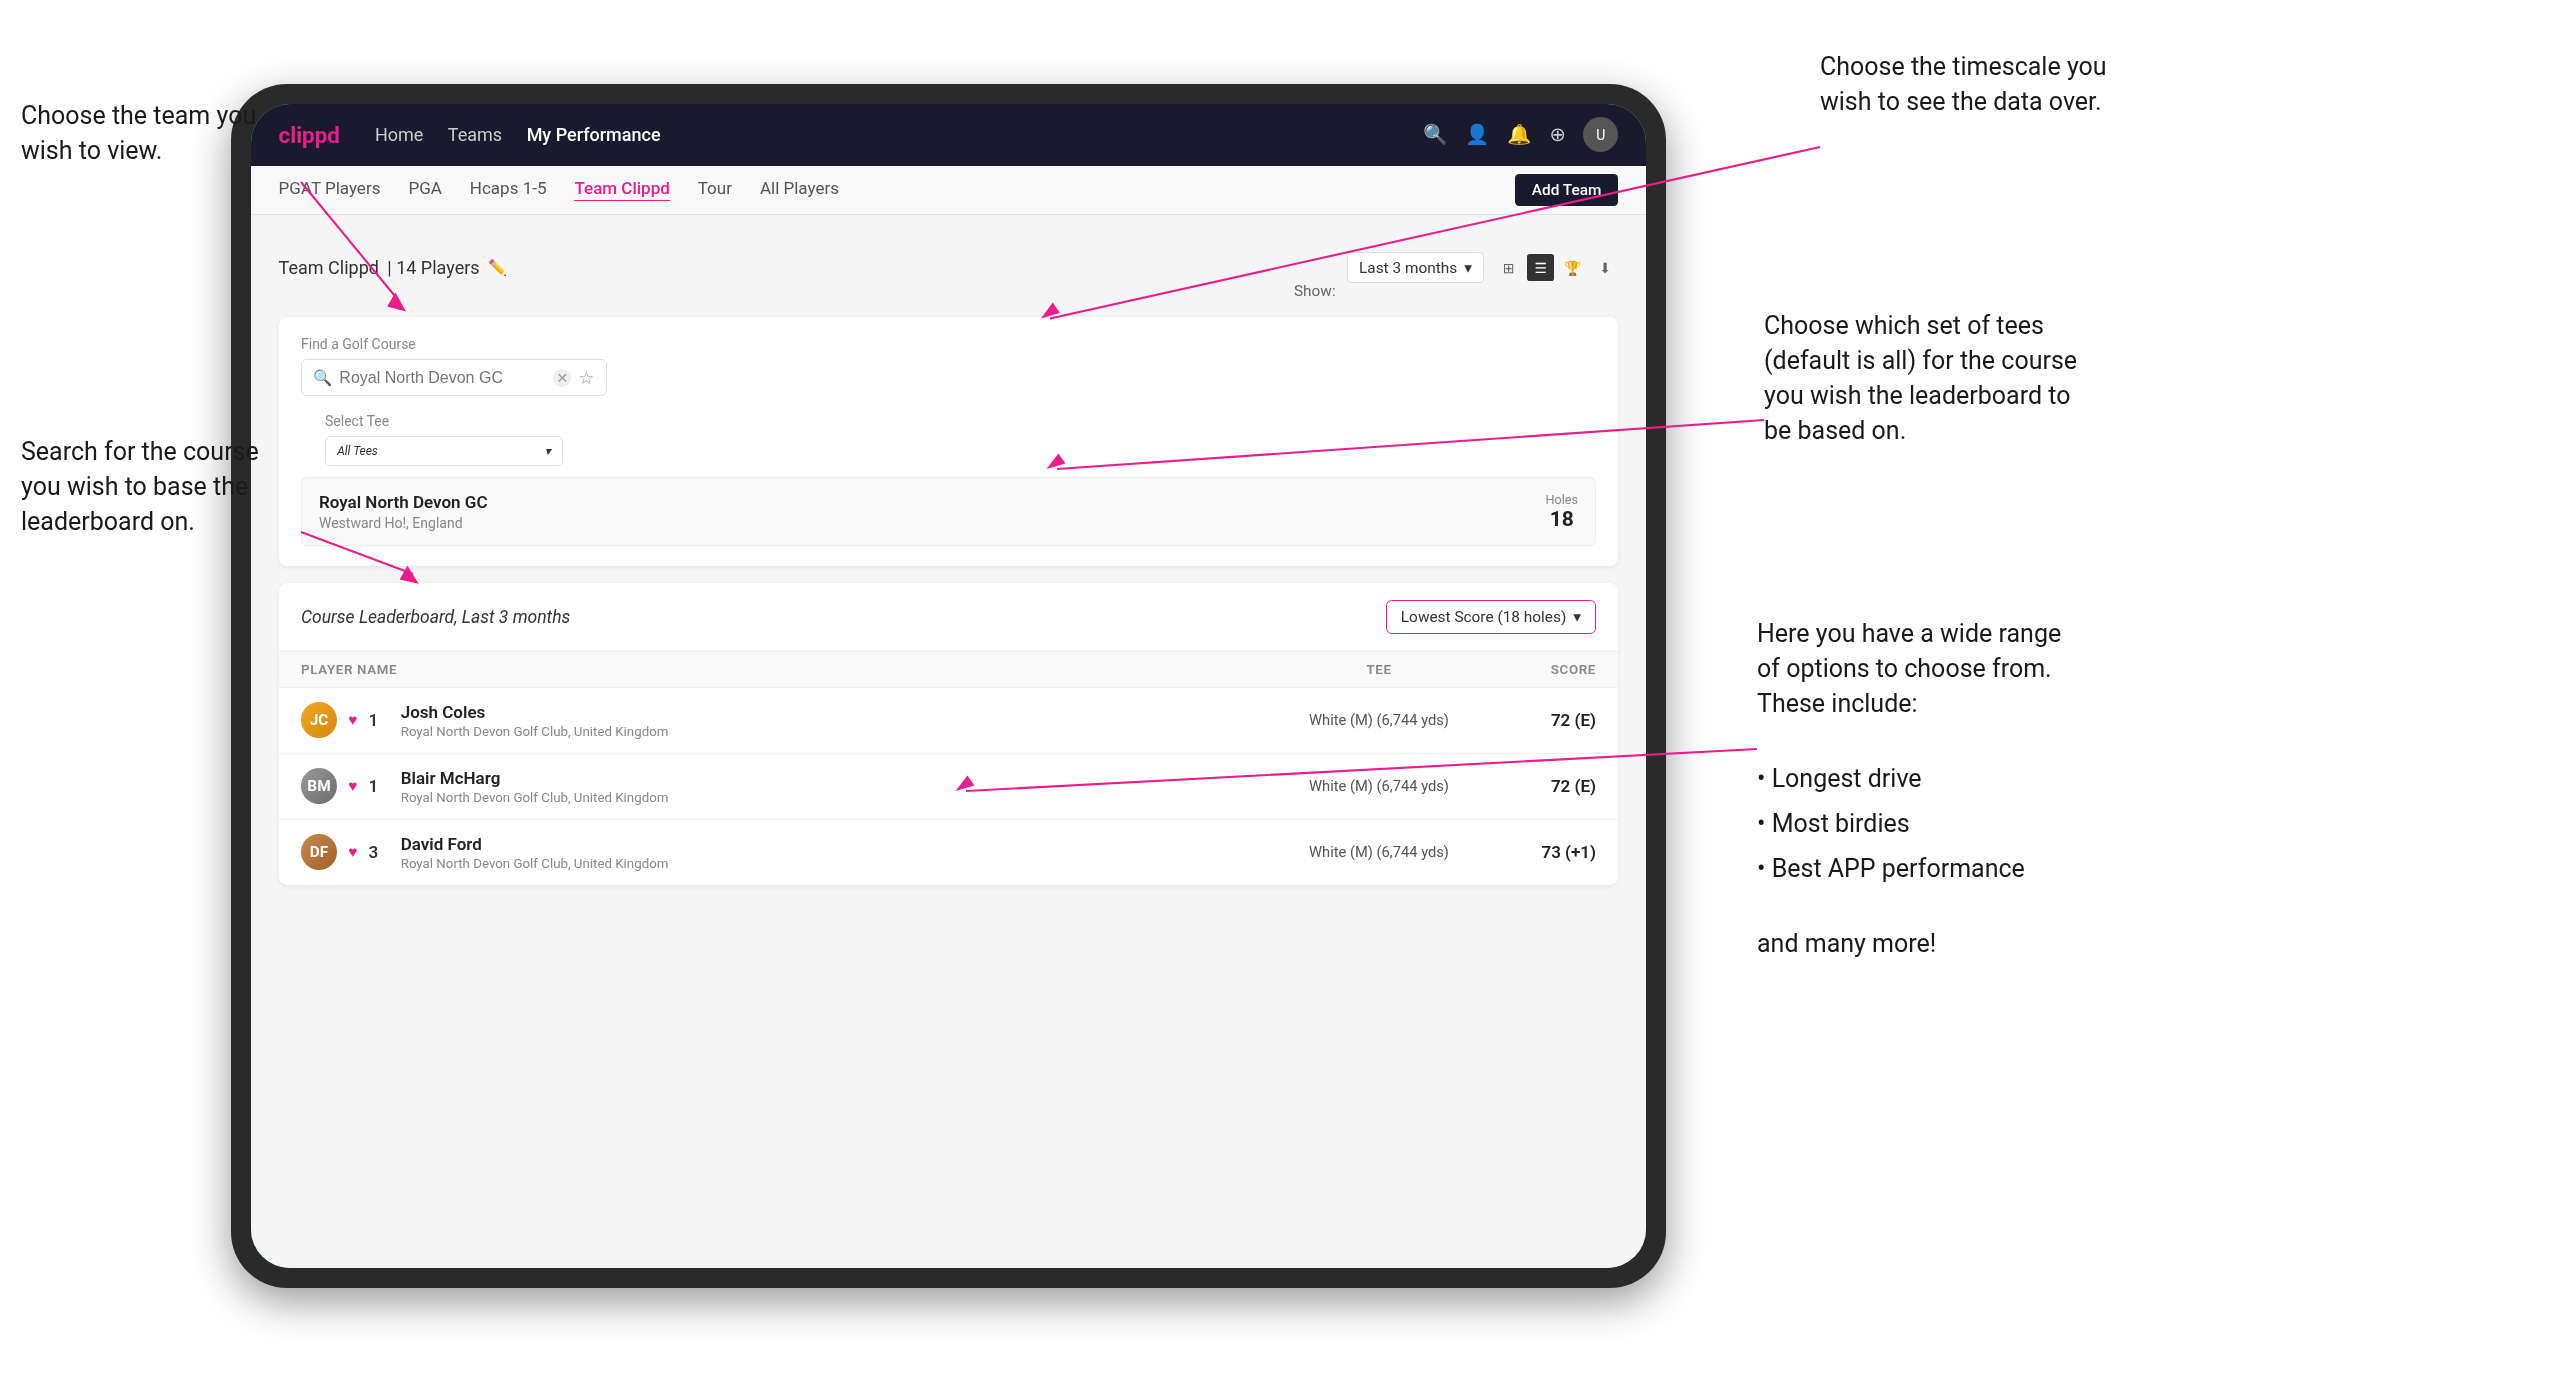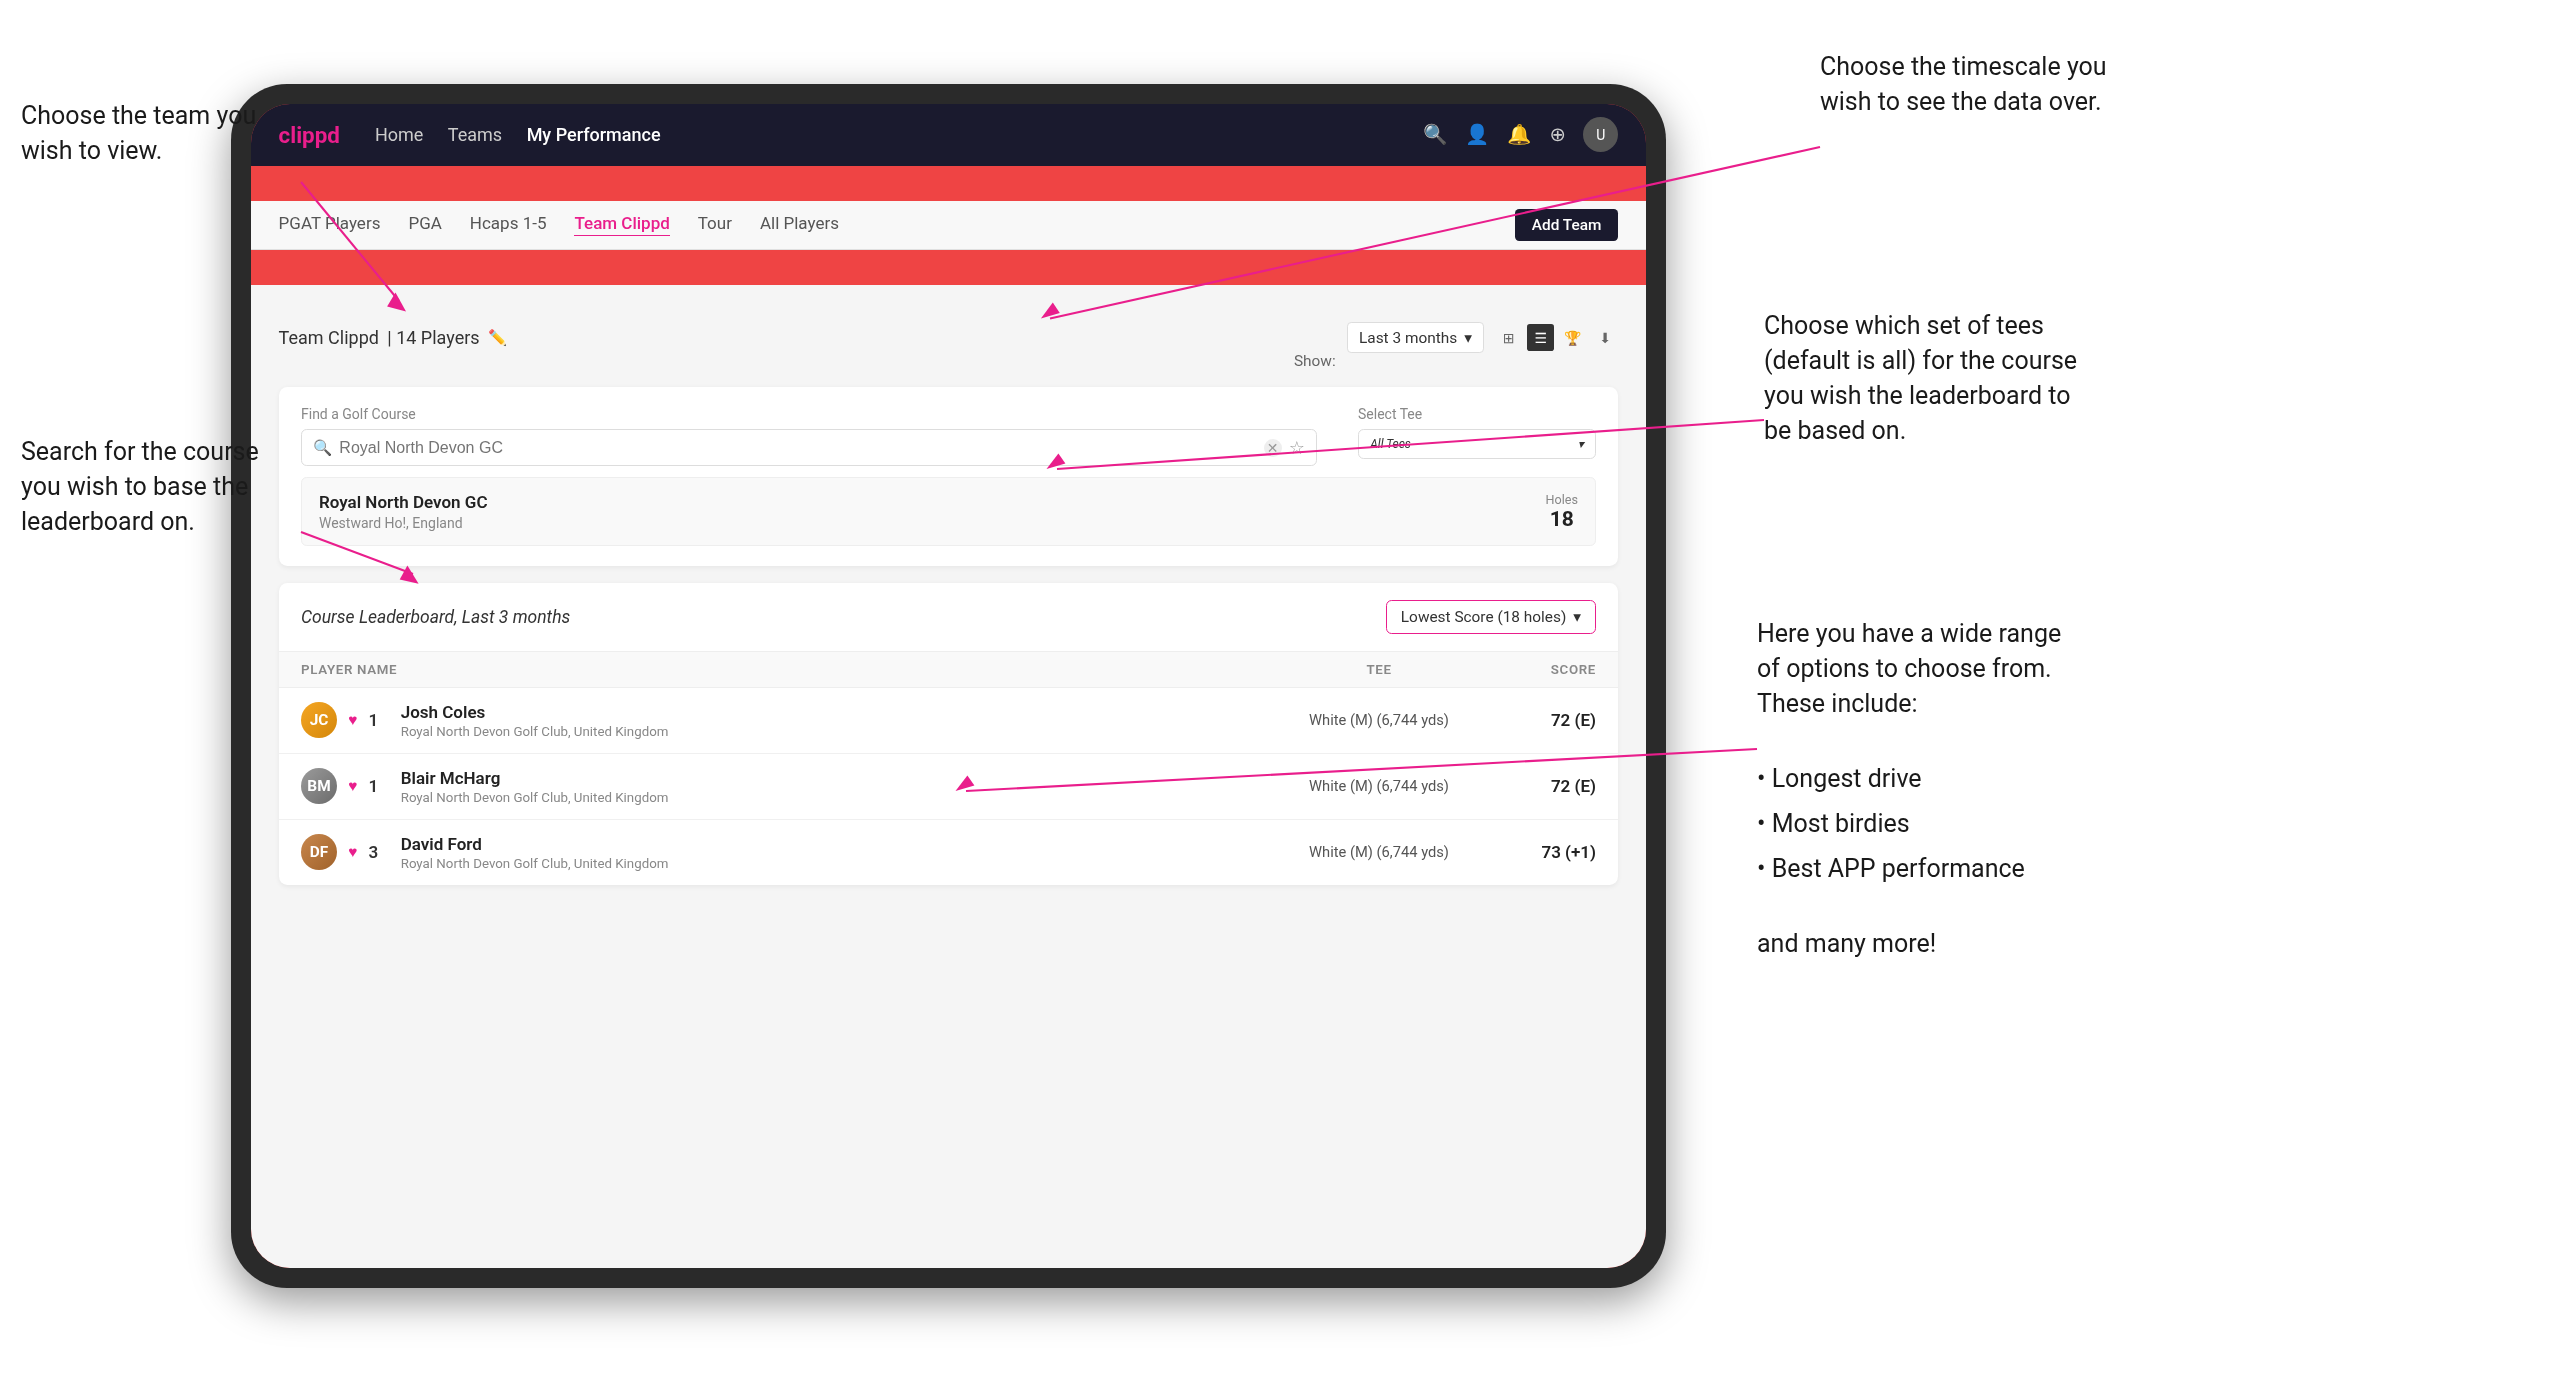--- a/index.html
+++ b/index.html
@@ -41,24 +41,23 @@
       bottom: 19.6px;
       background: #f0f0f0;
       border-radius: 39px;
       overflow: hidden;
     }
 
     
     .app-screen {
       width: 100%;
       height: 100%;
-      background: #ef4444;
+      background: #5eead4;
       display: flex;
       flex-direction: column;
-      gap: 35px;
     }
 
     
     .top-nav {
       background: #1a1a2e;
       height: 62px;
       display: flex;
       align-items: center;
       padding: 0 28px;
       flex-shrink: 0;
@@ -233,20 +232,21 @@
       border-radius: 8.4px;
       padding: 19.6px 22.4px;
       box-shadow: 0 1.4px 5.6px rgba(0,0,0,0.06);
       margin-bottom: 17px;
     }
 
     .search-row {
       display: flex;
       gap: 17px;
       align-items: flex-start;
+      flex-direction: column;
     }
 
     .search-col {
       flex: 1;
     }
 
     .search-label {
       font-size: 14px;
       color: #888;
       margin-bottom: 7px;

